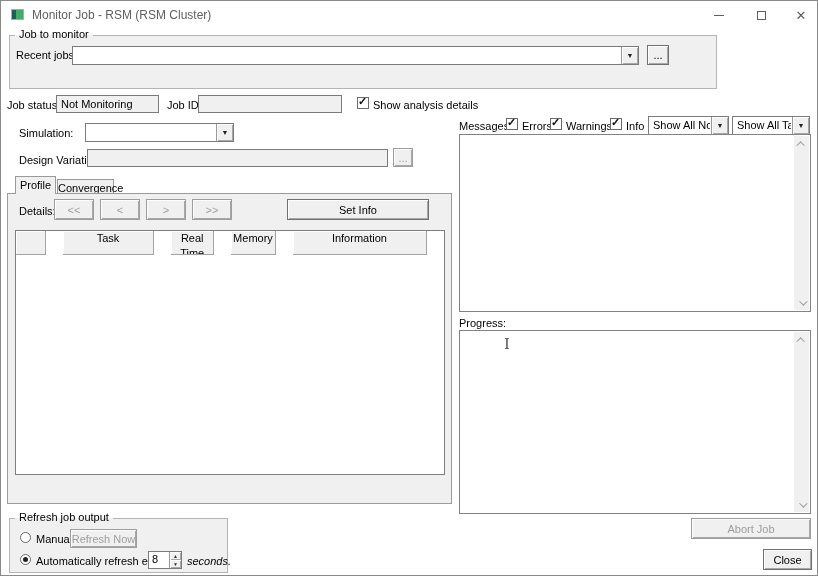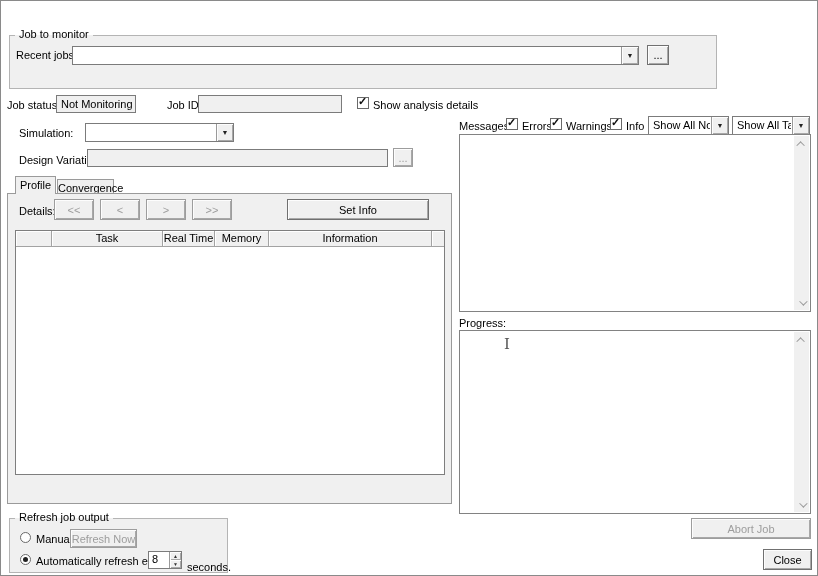--- a/index.html
+++ b/index.html
@@ -52,21 +52,21 @@
 
   
   .tab { position:absolute; background:#f0f0f0; border:1px solid #9a9a9a; border-bottom:none;
     text-align:center; padding-top:2px; }
   .tab.active { z-index:3; }
   .tabpanel { position:absolute; left:6px; top:192px; width:445px; height:311px;
     background:#f0f0f0; border:1px solid #9a9a9a; z-index:1; }
 
   
   .tbl { position:absolute; left:14px; top:229px; width:430px; height:245px; background:#ffffff; border:1px solid #7e7e7e; z-index:2; }
-  .tbl-head { display:flex; height:16px; }
+  .tbl-head { display:flex; height:24px;gap:17px; }
   .th { background:#f0f0f0; border-right:1px solid #a3a3a3; border-bottom:1px solid #a3a3a3;
     box-shadow: inset 1px 1px 0 #ffffff; font-size:11px; text-align:center; overflow:hidden; line-height:15px; }
 
   
   .scrollbox { position:absolute; background:#ffffff; border:1px solid #828282; }
   .sb { position:absolute; top:1px; right:1px; bottom:1px; width:15px; background:#f0f0f0; }
   .sb-btn { position:absolute; left:0; width:15px; height:15px; display:flex; align-items:center; justify-content:center; }
   .sb-btn.up { top:0; } .sb-btn.down { bottom:0; }
   .chev { width:6px; height:6px; border-left:1px solid #9a9a9a; border-top:1px solid #9a9a9a; }
   .chev.up { transform:rotate(45deg) translateY(2px); }
@@ -80,37 +80,50 @@
     box-shadow: inset 1px 1px 0 #fdfdfd, inset -1px -1px 0 #a8a8a8; }
 
   .text-cursor { position:absolute; font-family:"DejaVu Serif", serif; font-size:15px; color:#555; }
   .hint { color:#1a1a1a; }
 </style>
 </head>
 <body>
 
 <div class="win">
 
+  <div class="titlebar">
+    <span class="app-icon"></span>
+    <span class="title-text">Monitor Job - RSM (RSM Cluster)</span>
+    <div class="wbtn" style="left:698px;">
+        <span class="min-glyph"></span>
+      </div>
+    <div class="wbtn" style="left:740px;">
+        <span class="max-glyph"></span>
+      </div>
+    <div class="wbtn" style="left:780px;">
+        <span class="close-glyph">✕</span>
+      </div>
+  </div>
 
   <div class="groupbox" style="left:8px; top:34px; width:708px; height:54px;">
     <span class="legend">Job to monitor</span>
     <span class="abs lbl" style="left:6px; top:13px;">Recent jobs:</span>
     <div class="combo" style="left:62px; top:10px; width:567px; height:19px;">
       <span class="sel-text"></span>
       <span class="arrowbtn">
           <span class="ar">▼</span>
         </span>
     </div>
     <div class="btn" style="left:637px; top:9px; width:22px; height:20px;">
         <span>...</span>
       </div>
   </div>
 
   <span class="abs lbl" style="left:6px; top:98px;">Job status:</span>
-  <div class="field gray" style="left:55px; top:94px; width:80px; height:18px;"><span>Not Monitoring</span></div>
+  <div class="field gray" style="left:55px; top:94px; width:103px; height:18px;"><span>Not Monitoring</span></div>
   <span class="abs lbl" style="left:166px; top:98px;">Job ID:</span>
   <div class="field gray" style="left:197px; top:94px; width:144px; height:18px;"><span></span></div>
   <div class="checkbox" style="left:356px; top:96px;">
     <span class="check">✓</span>
   </div>
   <span class="abs lbl" style="left:372px; top:98px;">Show analysis details</span>
 
   <span class="abs lbl" style="left:18px; top:126px;">Simulation:</span>
   <div class="combo" style="left:84px; top:122px; width:149px; height:19px;">
     <span class="sel-text"></span>
@@ -232,16 +245,16 @@
       <span class="val">8</span>
       <div class="updown">
         <div>
             <span>▲</span>
           </div>
         <div>
             <span>▼</span>
           </div>
       </div>
     </div>
-    <span class="abs lbl" style="left:177px; top:42px;">seconds.</span>
+    <span class="abs lbl" style="left:177px; top:36px;font-style:italic;">seconds.</span>
   </div>
 
 </div>
 
 </body></html>

